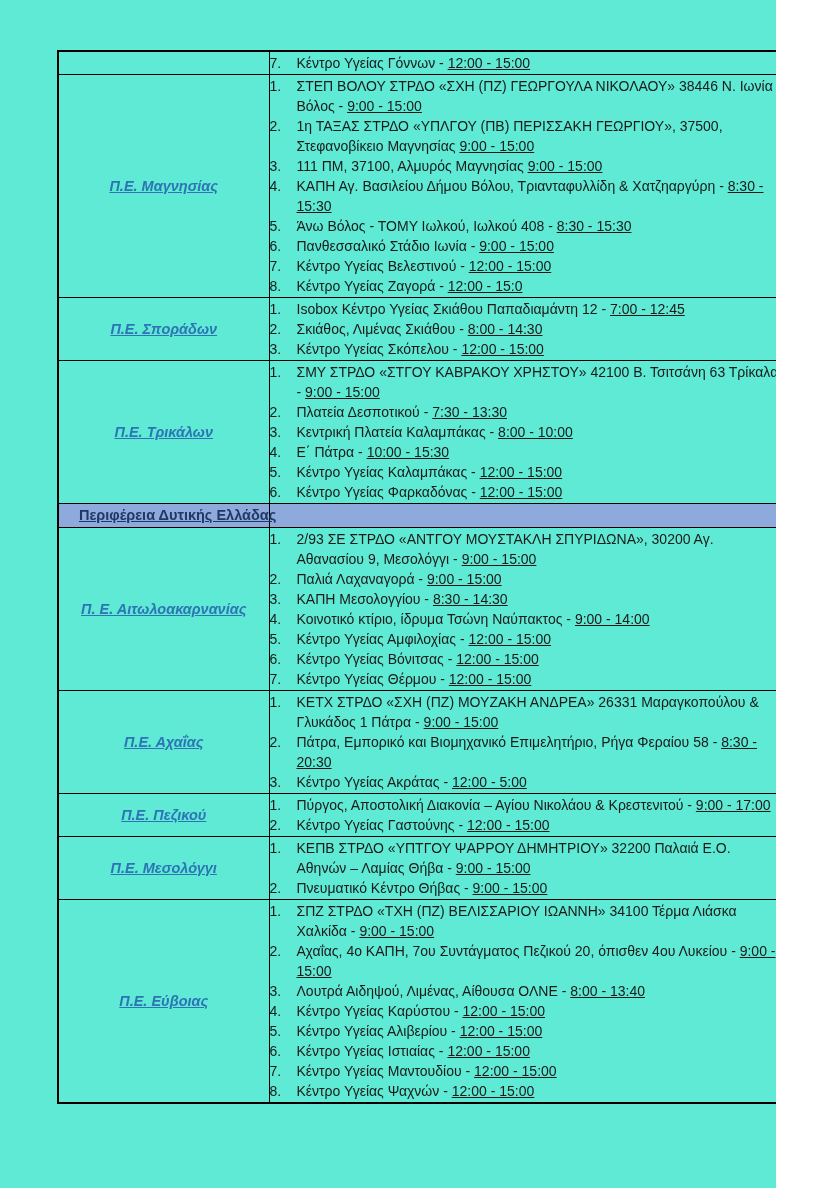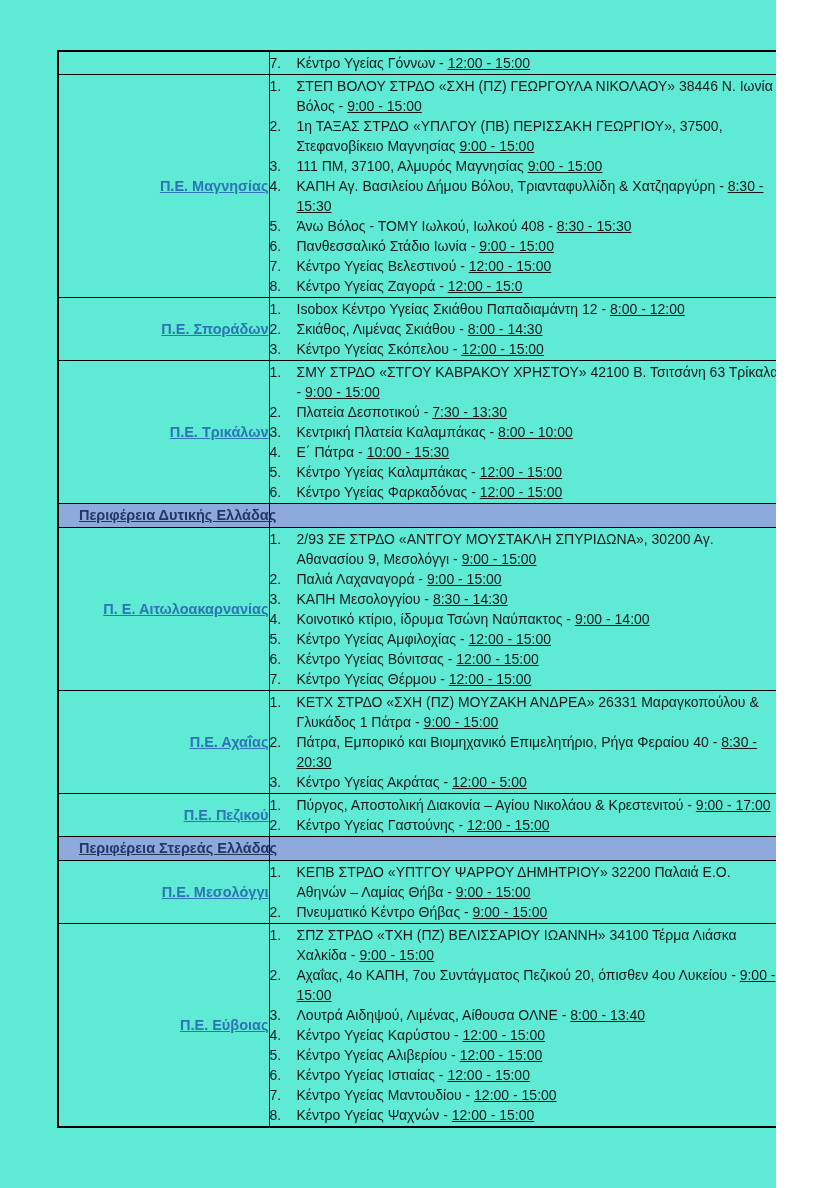--- a/index.html
+++ b/index.html
@@ -18,21 +18,21 @@
     position:absolute;left:57px;top:50px;width:726px;
     border-collapse:collapse;table-layout:fixed;
     font-size:14px;color:var(--body-text);
     border:2px solid var(--border);
   }
   .doc-table td{
     border:1px solid var(--border);
     vertical-align:middle;
     padding:1px 0;
   }
-  .region-cell{text-align:right;}
+  .region-cell{text-align:center;font-style:italic;}
   .region-link{
     color:var(--region-link);
     font-weight:bold;
     font-size:14.5px;
     text-decoration:underline;
     cursor:pointer;
     white-space:nowrap;
   }
   .list-cell{padding:2px 4px 2px 8px;}
   .loc-list{margin:0;padding:0;list-style:none;}
@@ -93,21 +93,21 @@
               <li class="loc-item"><span class="loc-text">Πανθεσσαλικό Στάδιο Ιωνία - </span><span class="loc-time">9:00 - 15:00</span></li>
               <li class="loc-item"><span class="loc-text">Κέντρο Υγείας Βελεστινού - </span><span class="loc-time">12:00 - 15:00</span></li>
               <li class="loc-item"><span class="loc-text">Κέντρο Υγείας Ζαγορά - </span><span class="loc-time">12:00 - 15:0</span></li>
             </ol>
           </td>
         </tr>
         <tr class="list-row">
           <td class="region-cell"><a class="region-link">Π.Ε. Σποράδων</a></td>
           <td class="list-cell">
             <ol class="loc-list" style="counter-reset: loc 0">
-              <li class="loc-item"><span class="loc-text">Isobox Κέντρο Υγείας Σκιάθου Παπαδιαμάντη 12 - </span><span class="loc-time">8:00 - 12:00</span></li>
+              <li class="loc-item"><span class="loc-text">Isobox Κέντρο Υγείας Σκιάθου Παπαδιαμάντη 12 - </span><span class="loc-time">7:00 - 12:45</span></li>
               <li class="loc-item"><span class="loc-text">Σκιάθος, Λιμένας Σκιάθου - </span><span class="loc-time">8:00 - 14:30</span></li>
               <li class="loc-item"><span class="loc-text">Κέντρο Υγείας Σκόπελου - </span><span class="loc-time">12:00 - 15:00</span></li>
             </ol>
           </td>
         </tr>
         <tr class="list-row">
           <td class="region-cell"><a class="region-link">Π.Ε. Τρικάλων</a></td>
           <td class="list-cell">
             <ol class="loc-list" style="counter-reset: loc 0">
               <li class="loc-item"><span class="loc-text">ΣΜΥ ΣΤΡΔΟ «ΣΤΓΟΥ ΚΑΒΡΑΚΟΥ ΧΡΗΣΤΟΥ» 42100 Β. Τσιτσάνη 63 Τρίκαλα - </span><span class="loc-time">9:00 - 15:00</span></li>
@@ -135,37 +135,33 @@
               <li class="loc-item"><span class="loc-text">Κέντρο Υγείας Βόνιτσας - </span><span class="loc-time">12:00 - 15:00</span></li>
               <li class="loc-item"><span class="loc-text">Κέντρο Υγείας Θέρμου - </span><span class="loc-time">12:00 - 15:00</span></li>
             </ol>
           </td>
         </tr>
         <tr class="list-row">
           <td class="region-cell"><a class="region-link">Π.Ε. Αχαΐας</a></td>
           <td class="list-cell">
             <ol class="loc-list" style="counter-reset: loc 0">
               <li class="loc-item"><span class="loc-text">ΚΕΤΧ ΣΤΡΔΟ «ΣΧΗ (ΠΖ) ΜΟΥΖΑΚΗ ΑΝΔΡΕΑ» 26331 Μαραγκοπούλου &amp; Γλυκάδος 1 Πάτρα - </span><span class="loc-time">9:00 - 15:00</span></li>
-              <li class="loc-item"><span class="loc-text">Πάτρα, Εμπορικό και Βιομηχανικό Επιμελητήριο, Ρήγα Φεραίου 40 - </span><span class="loc-time">8:30 - 20:30</span></li>
+              <li class="loc-item"><span class="loc-text">Πάτρα, Εμπορικό και Βιομηχανικό Επιμελητήριο, Ρήγα Φεραίου 58 - </span><span class="loc-time">8:30 - 20:30</span></li>
               <li class="loc-item"><span class="loc-text">Κέντρο Υγείας Ακράτας - </span><span class="loc-time">12:00 - 5:00</span></li>
             </ol>
           </td>
         </tr>
         <tr class="list-row">
           <td class="region-cell"><a class="region-link">Π.Ε. Πεζικού</a></td>
           <td class="list-cell">
             <ol class="loc-list" style="counter-reset: loc 0">
               <li class="loc-item"><span class="loc-text">Πύργος, Αποστολική Διακονία – Αγίου Νικολάου &amp; Κρεστενιτού - </span><span class="loc-time">9:00 - 17:00</span></li>
               <li class="loc-item"><span class="loc-text">Κέντρο Υγείας Γαστούνης - </span><span class="loc-time">12:00 - 15:00</span></li>
             </ol>
           </td>
-        </tr>
-        <tr class="header-row">
-          <td><span class="header-label">Περιφέρεια Στερεάς Ελλάδας</span></td>
-          <td></td>
         </tr>
         <tr class="list-row">
           <td class="region-cell"><a class="region-link">Π.Ε. Μεσολόγγι</a></td>
           <td class="list-cell">
             <ol class="loc-list" style="counter-reset: loc 0">
               <li class="loc-item"><span class="loc-text">ΚΕΠΒ ΣΤΡΔΟ «ΥΠΤΓΟΥ ΨΑΡΡΟΥ ΔΗΜΗΤΡΙΟΥ» 32200 Παλαιά Ε.Ο. Αθηνών – Λαμίας Θήβα - </span><span class="loc-time">9:00 - 15:00</span></li>
               <li class="loc-item"><span class="loc-text">Πνευματικό Κέντρο Θήβας - </span><span class="loc-time">9:00 - 15:00</span></li>
             </ol>
           </td>
         </tr>

